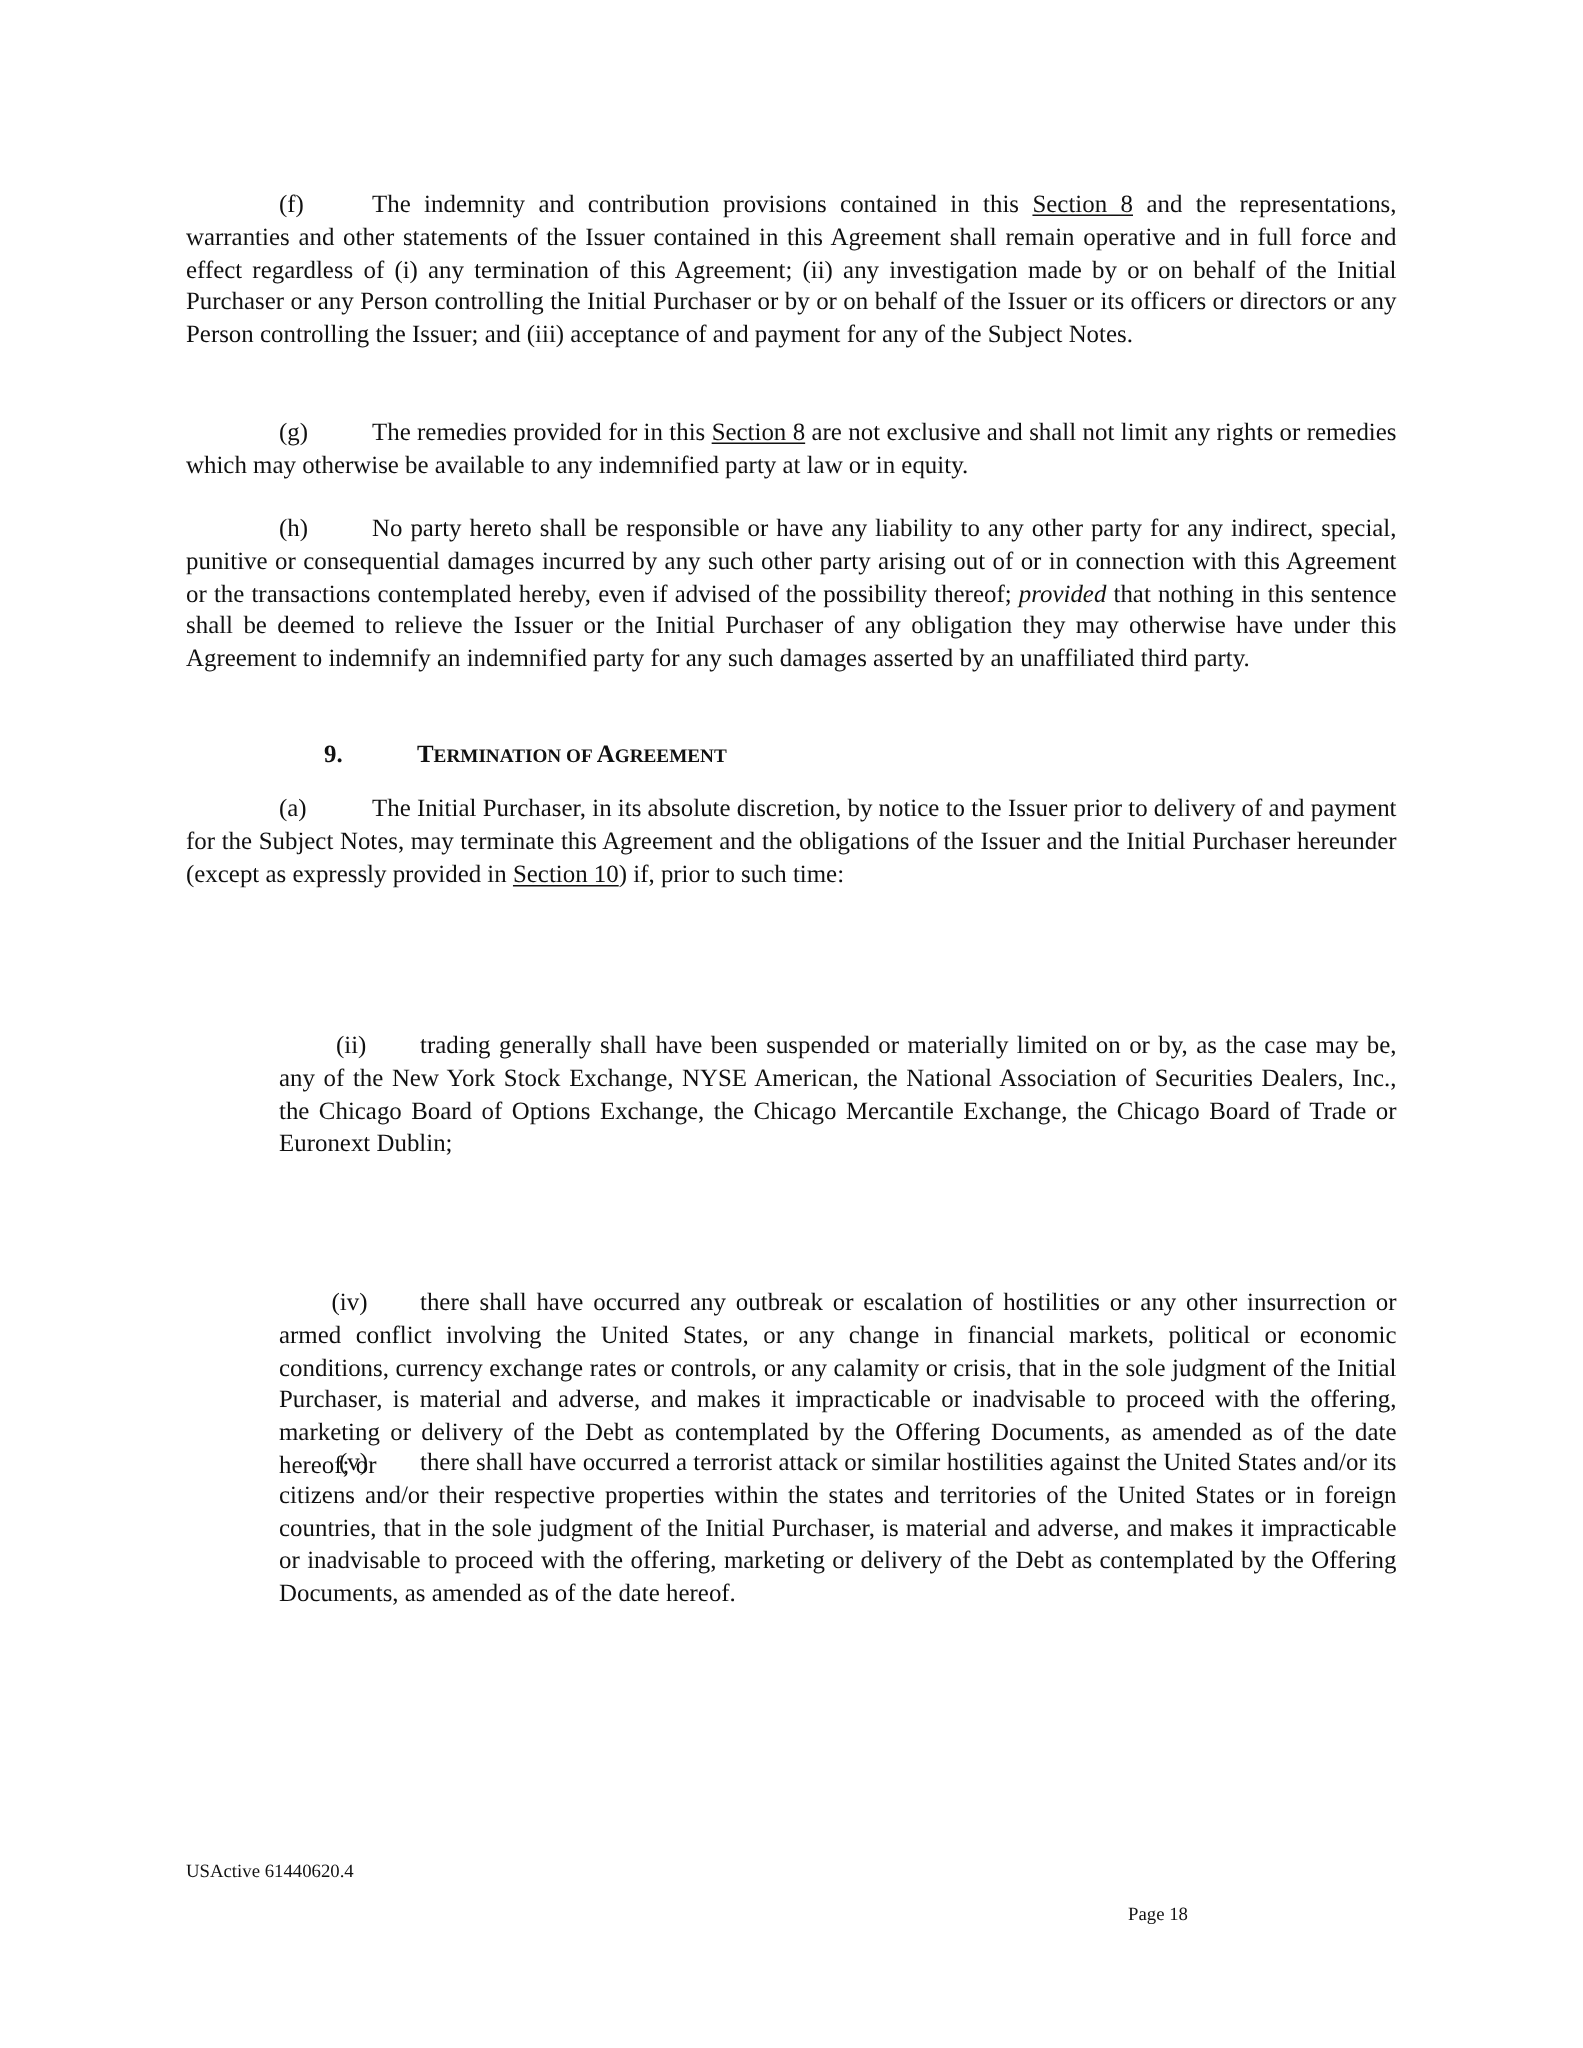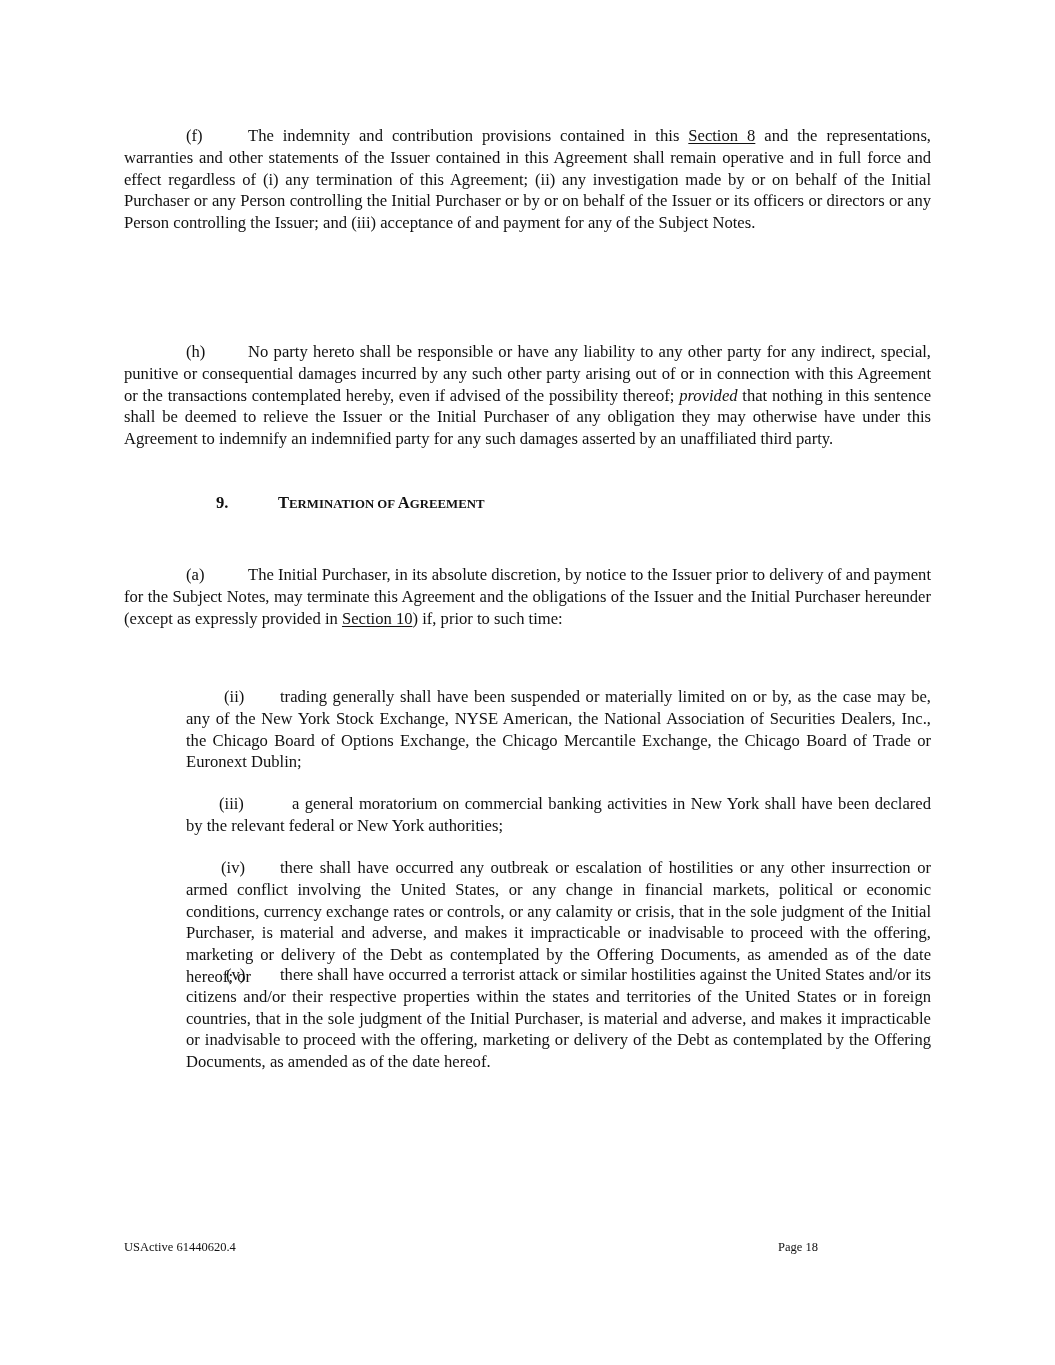--- a/index.html
+++ b/index.html
@@ -20,46 +20,46 @@
 </style>
 </head>
 <body>
 
 <div class="page">
 
   <div class="p" style="top:125px;">
     <span class="ind" style="width:62px;"></span><span class="lbl" style="width:62px;">(f)</span><span>The indemnity and contribution provisions contained in this </span><u>Section 8</u><span> and the representations, warranties and other statements of the Issuer contained in this Agreement shall remain operative and in full force and effect regardless of (i) any termination of this Agreement; (ii) any investigation made by or on behalf of the Initial Purchaser or any Person controlling the Initial Purchaser or by or on behalf of the Issuer or its officers or directors or any Person controlling the Issuer; and (iii) acceptance of and payment for any of the Subject Notes.</span>
   </div>
 
+  <div class="p" style="top:277px;">
+    <span class="ind" style="width:62px;"></span><span class="lbl" style="width:62px;">(g)</span><span>The remedies provided for in this </span><u>Section 8</u><span> are not exclusive and shall not limit any rights or remedies which may otherwise be available to any indemnified party at law or in equity.</span>
+  </div>
 
   <div class="p" style="top:341px;">
     <span class="ind" style="width:62px;"></span><span class="lbl" style="width:62px;">(h)</span><span>No party hereto shall be responsible or have any liability to any other party for any indirect, special, punitive or consequential damages incurred by any such other party arising out of or in connection with this Agreement or the transactions contemplated hereby, even if advised of the possibility thereof; </span><i>provided</i><span> that nothing in this sentence shall be deemed to relieve the Issuer or the Initial Purchaser of any obligation they may otherwise have under this Agreement to indemnify an indemnified party for any such damages asserted by an unaffiliated third party.</span>
   </div>
 
   <div class="head">
     <span class="num">9.</span><span><span class="sc-big">T</span><span class="sc-small">ERMINATION OF </span><span class="sc-big">A</span><span class="sc-small">GREEMENT</span></span>
   </div>
 
-  <div class="p" style="top:564px;">
+  <div class="p" style="top:528px;">
     <span class="ind" style="width:62px;"></span><span class="lbl" style="width:62px;">(a)</span><span>The Initial Purchaser, in its absolute discretion, by notice to the Issuer prior to delivery of and payment for the Subject Notes, may terminate this Agreement and the obligations of the Issuer and the Initial Purchaser hereunder (except as expressly provided in </span><u>Section 10</u><span>) if, prior to such time:</span>
   </div>
 
 
   <div class="p sub" style="top:686px;">
     <span class="ind" style="width:38px;"></span><span class="lbl" style="width:56px;">(ii)</span><span>trading generally shall have been suspended or materially limited on or by, as the case may be, any of the New York Stock Exchange, NYSE American, the National Association of Securities Dealers, Inc., the Chicago Board of Options Exchange, the Chicago Mercantile Exchange, the Chicago Board of Trade or Euronext Dublin;</span>
   </div>
 
-  <div class="p sub" style="top:793px;">
-    <span class="ind" style="width:33px;"></span><span class="lbl" style="width:73px;">(iii)</span><span>a general moratorium on commercial banking activities in New York shall have been declared by the relevant federal or New York authorities;</span>
-  </div>
 
   <div class="p sub" style="top:857px;">
     <span class="ind" style="width:35px;"></span><span class="lbl" style="width:59px;">(iv)</span><span>there shall have occurred any outbreak or escalation of hostilities or any other insurrection or armed conflict involving the United States, or any change in financial markets, political or economic conditions, currency exchange rates or controls, or any calamity or crisis, that in the sole judgment of the Initial Purchaser, is material and adverse, and makes it impracticable or inadvisable to proceed with the offering, marketing or delivery of the Debt as contemplated by the Offering Documents, as amended as of the date hereof; or</span>
   </div>
 
   <div class="p sub" style="top:964px;font-family:Liberation Serif, serif;">
     <span class="ind" style="width:40px;"></span><span class="lbl" style="width:54px;">(v)</span><span>there shall have occurred a terrorist attack or similar hostilities against the United States and/or its citizens and/or their respective properties within the states and territories of the United States or in foreign countries, that in the sole judgment of the Initial Purchaser, is material and adverse, and makes it impracticable or inadvisable to proceed with the offering, marketing or delivery of the Debt as contemplated by the Offering Documents, as amended as of the date hereof.</span>
   </div>
 
   <div class="footer" style="left:124px;text-align:center;">USActive 61440620.4</div>
-  <div class="footer" style="left:778px;">Page 18</div>
+  <div class="footer" style="left:752px;margin-top:29px;">Page 18</div>
 
 </div>
 
 </body></html>

